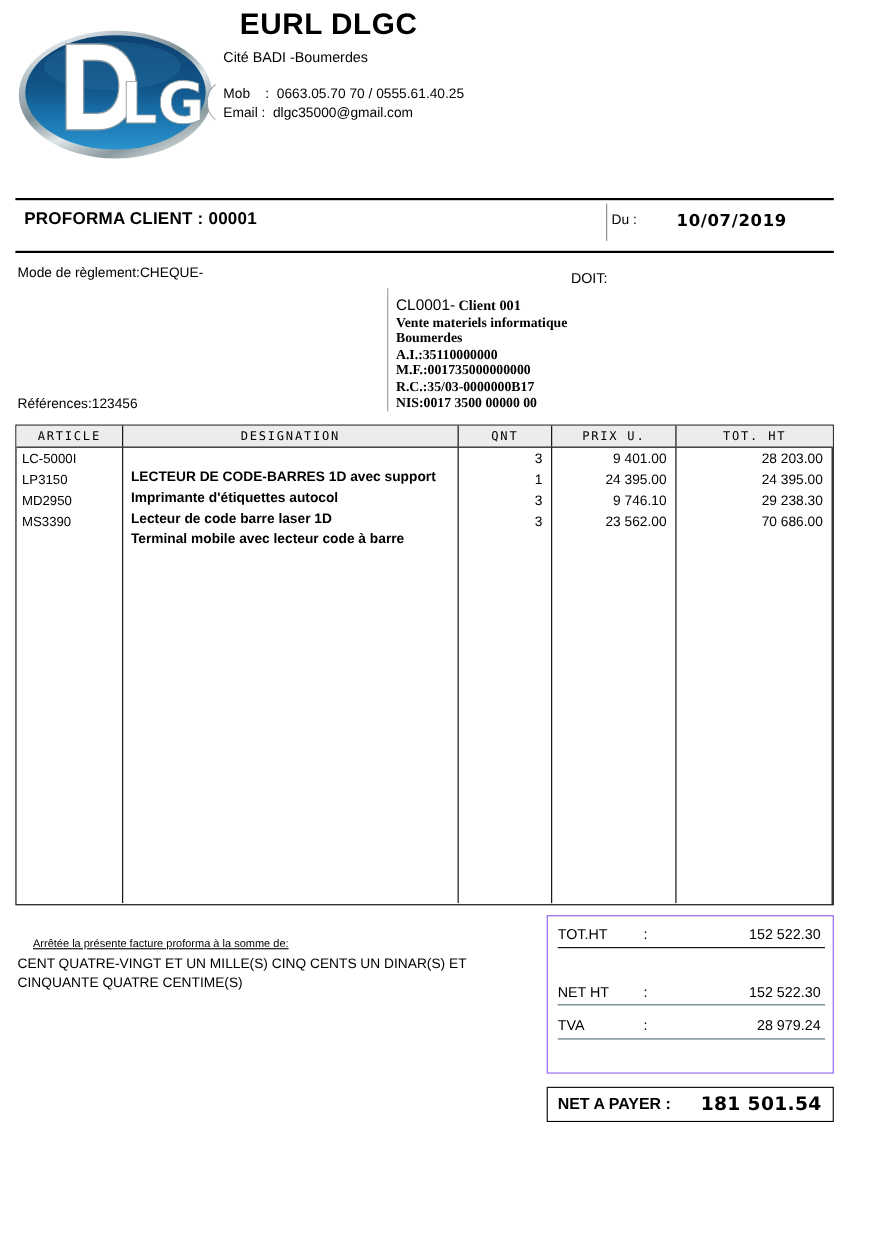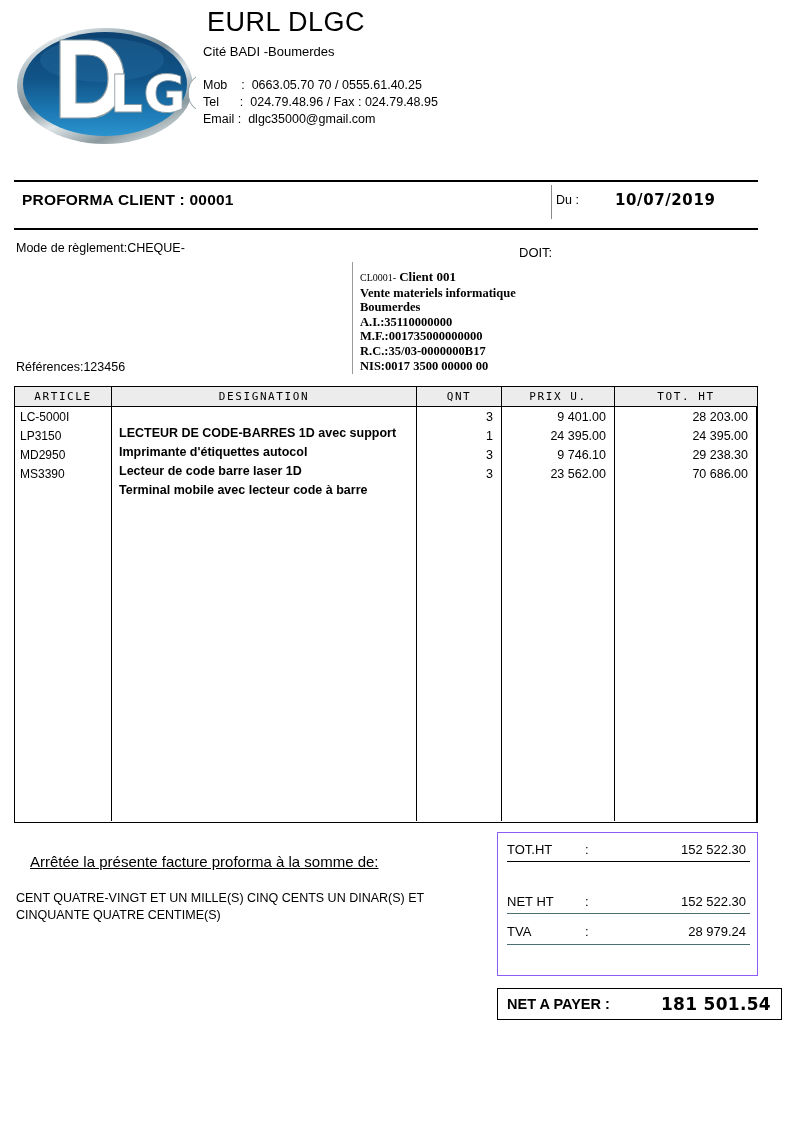--- a/index.html
+++ b/index.html
@@ -20,22 +20,22 @@
   #header { position: absolute; left: 0; top: 0; width: 793px; height: 175px; }
 
   #logo {
     position: absolute; left: 14px; top: 24px;
     width: 182px; height: 124px;
   }
   #logo svg { display: block; }
 
   #company-block { position: absolute; left: 203px; top: 6px; width: 420px; }
   #company-name {
-    font-size: 27px; font-weight: normal; letter-spacing: 0.5px;
-    line-height: 32px; margin: 0 0 6px 4px;
+    font-size: 27px; font-weight: bold; letter-spacing: 0.5px;
+    line-height: 32px; margin: 0 0 6px 15px;
   }
   #company-address { font-size: 13px; line-height: 16px; margin-bottom: 17px; }
   .contact-line { font-size: 12.5px; line-height: 17px; white-space: pre; }
 
   
   .hrule {
     position: absolute; left: 14px; width: 744px;
     height: 0; border-top: 2px solid #000;
   }
   #rule-top { top: 180px; }
@@ -72,21 +72,21 @@
   #client-divider {
     position: absolute; left: 352px; top: 262px;
     width: 0; height: 112px; border-left: 1px solid #9a9a9a;
   }
   #client-block {
     position: absolute; left: 360px; top: 270px;
     font-family: "Liberation Serif", serif;
     font-size: 12.5px; line-height: 14.6px;
   }
   #client-block .cl-id {
-    font-family: Liberation Serif, serif; font-size: 10px; font-weight: normal;
+    font-family: Liberation Sans, sans-serif; font-size: 14px; font-weight: normal;
   }
   #client-block .cl-name { font-weight: bold; font-size: 13px; }
   #client-block .bold { font-weight: bold; }
 
   #references {
     position: absolute; left: 16px; top: 360px;
     font-size: 12.5px;
   }
 
   
@@ -150,22 +150,22 @@
     justify-content: flex-end; font-size: 12.5px;
   }
   .cell-tot {
     width: 143px; padding-right: 9px;
     justify-content: flex-end; font-size: 12.5px; text-align: right;
   }
 
   
   #words-block { position: absolute; left: 16px; top: 853px; width: 470px; }
   #words-title {
-    font-size: 15px; text-decoration: underline;
-    margin-left: 14px; margin-bottom: 20px;
+    font-size: 10px; text-decoration: underline;
+    margin-left: 14px; margin-bottom: 4px;
   }
   #words-text { font-size: 12.5px; line-height: 17px; }
 
   
   #totals-box {
     position: absolute; left: 497px; top: 832px;
     width: 261px; height: 144px;
     border: 1px solid #8b5cf6;
     box-sizing: border-box;
   }
@@ -184,21 +184,21 @@
   }
   #row-tot  { top: 9px; }
   #ul-tot   { top: 28px;  border-top: 1px solid #000; }
   #row-net  { top: 61px; }
   #ul-net   { top: 80px;  border-top: 1px solid #4a6f73; }
   #row-tva  { top: 91px; }
   #ul-tva   { top: 111px; border-top: 1px solid #4a6f73; }
 
   #netpay-box {
     position: absolute; left: 497px; top: 988px;
-    width: 285px; height: 32px;
+    width: 261px; height: 32px;
     border: 1px solid #000;
     box-sizing: border-box;
     display: flex; align-items: center;
   }
   #netpay-label {
     font-size: 14.5px; font-weight: bold; padding-left: 9px; flex: 0 0 auto;
   }
   #netpay-value {
     font-size: 17px; font-weight: bold; flex: 1;
     text-align: right; padding-right: 10px;
@@ -237,21 +237,20 @@
                  M62 31 v48 h12 c14 0 20 -12 20 -25 c0 -13 -6 -23 -20 -23 z"></path>
       </g>
       <text x="96" y="88" font-family="DejaVu Sans, sans-serif" font-size="52" font-weight="bold" fill="#ffffff" stroke="#8d9ba1" stroke-width="0.8">LGC</text>
     </svg>
   </div>
 
   <div id="company-block">
     <div id="company-name">EURL DLGC</div>
     <div id="company-address">Cité BADI -Boumerdes</div>
     <div class="contact-line">Mob    :  0663.05.70 70 / 0555.61.40.25</div>
-    <div class="contact-line">Tel      :  024.79.48.96 / Fax : 024.79.48.95</div>
     <div class="contact-line">Email :  dlgc35000@gmail.com</div>
   </div>
 </div>
 
 <div class="hrule" id="rule-top"></div>
 <div id="proforma-title">PROFORMA CLIENT : 00001</div>
 <div id="date-divider"></div>
 <div id="date-label">Du :</div>
 <div id="date-value">10/07/2019</div>
 <div class="hrule" id="rule-bottom"></div>

